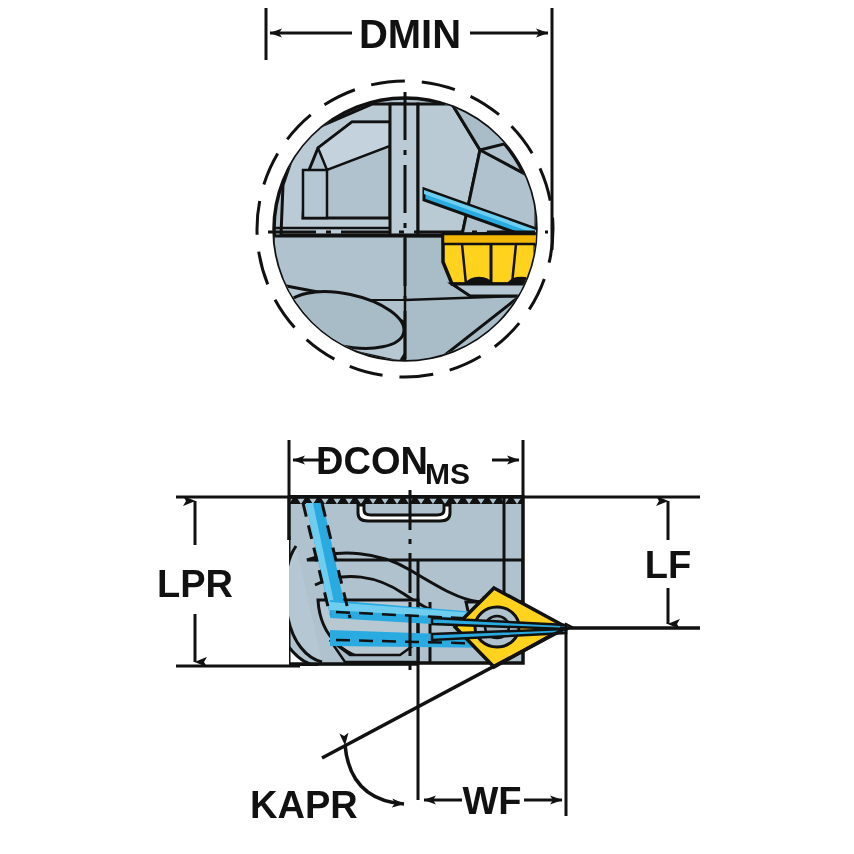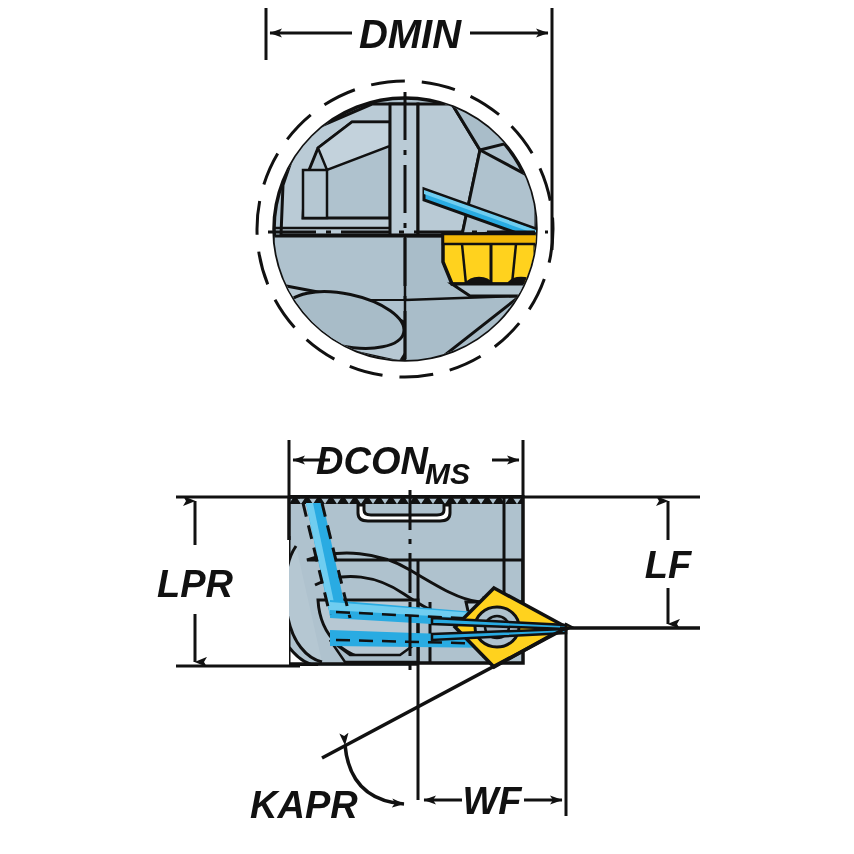--- a/index.html
+++ b/index.html
@@ -1,19 +1,19 @@
 <!DOCTYPE html>
 <html><head>
 <meta charset="utf-8">
 <title>Technical Drawing</title>
 <style>
   html,body{margin:0;padding:0;background:#ffffff;}
   body{width:854px;height:854px;overflow:hidden;
        font-family:"Liberation Sans",sans-serif;}
-  #sheet{position:relative;width:854px;height:728px;background:#fef9c3;font-style:italic;}
+  #sheet{position:relative;width:854px;height:728px;background:#fef9c3;}
   svg{display:block;}
   .dimtext{font-family:"Liberation Sans",sans-serif;font-weight:bold;fill:#111111;}
 </style>
 </head>
 <body>
 
 <div id="sheet">
 <svg width="854" height="854" viewBox="0 0 854 854">
 
   <defs>

